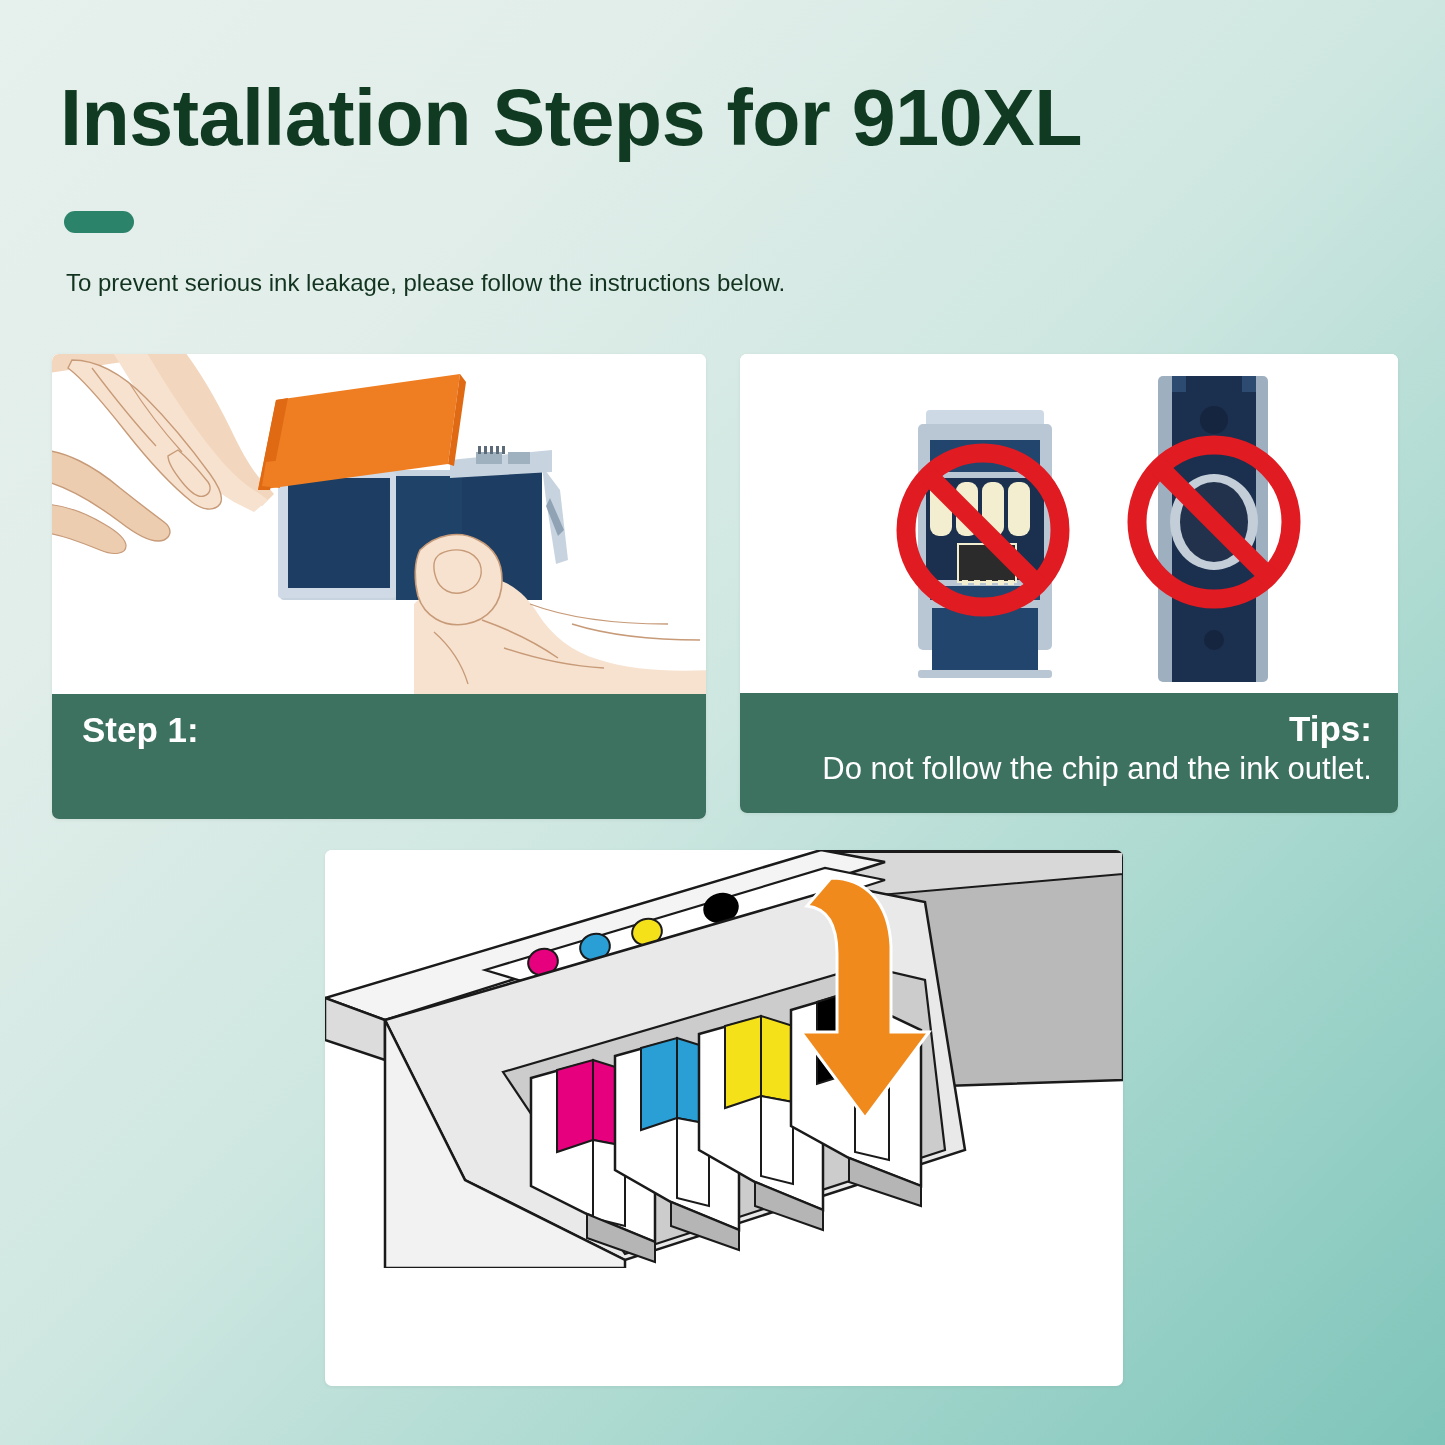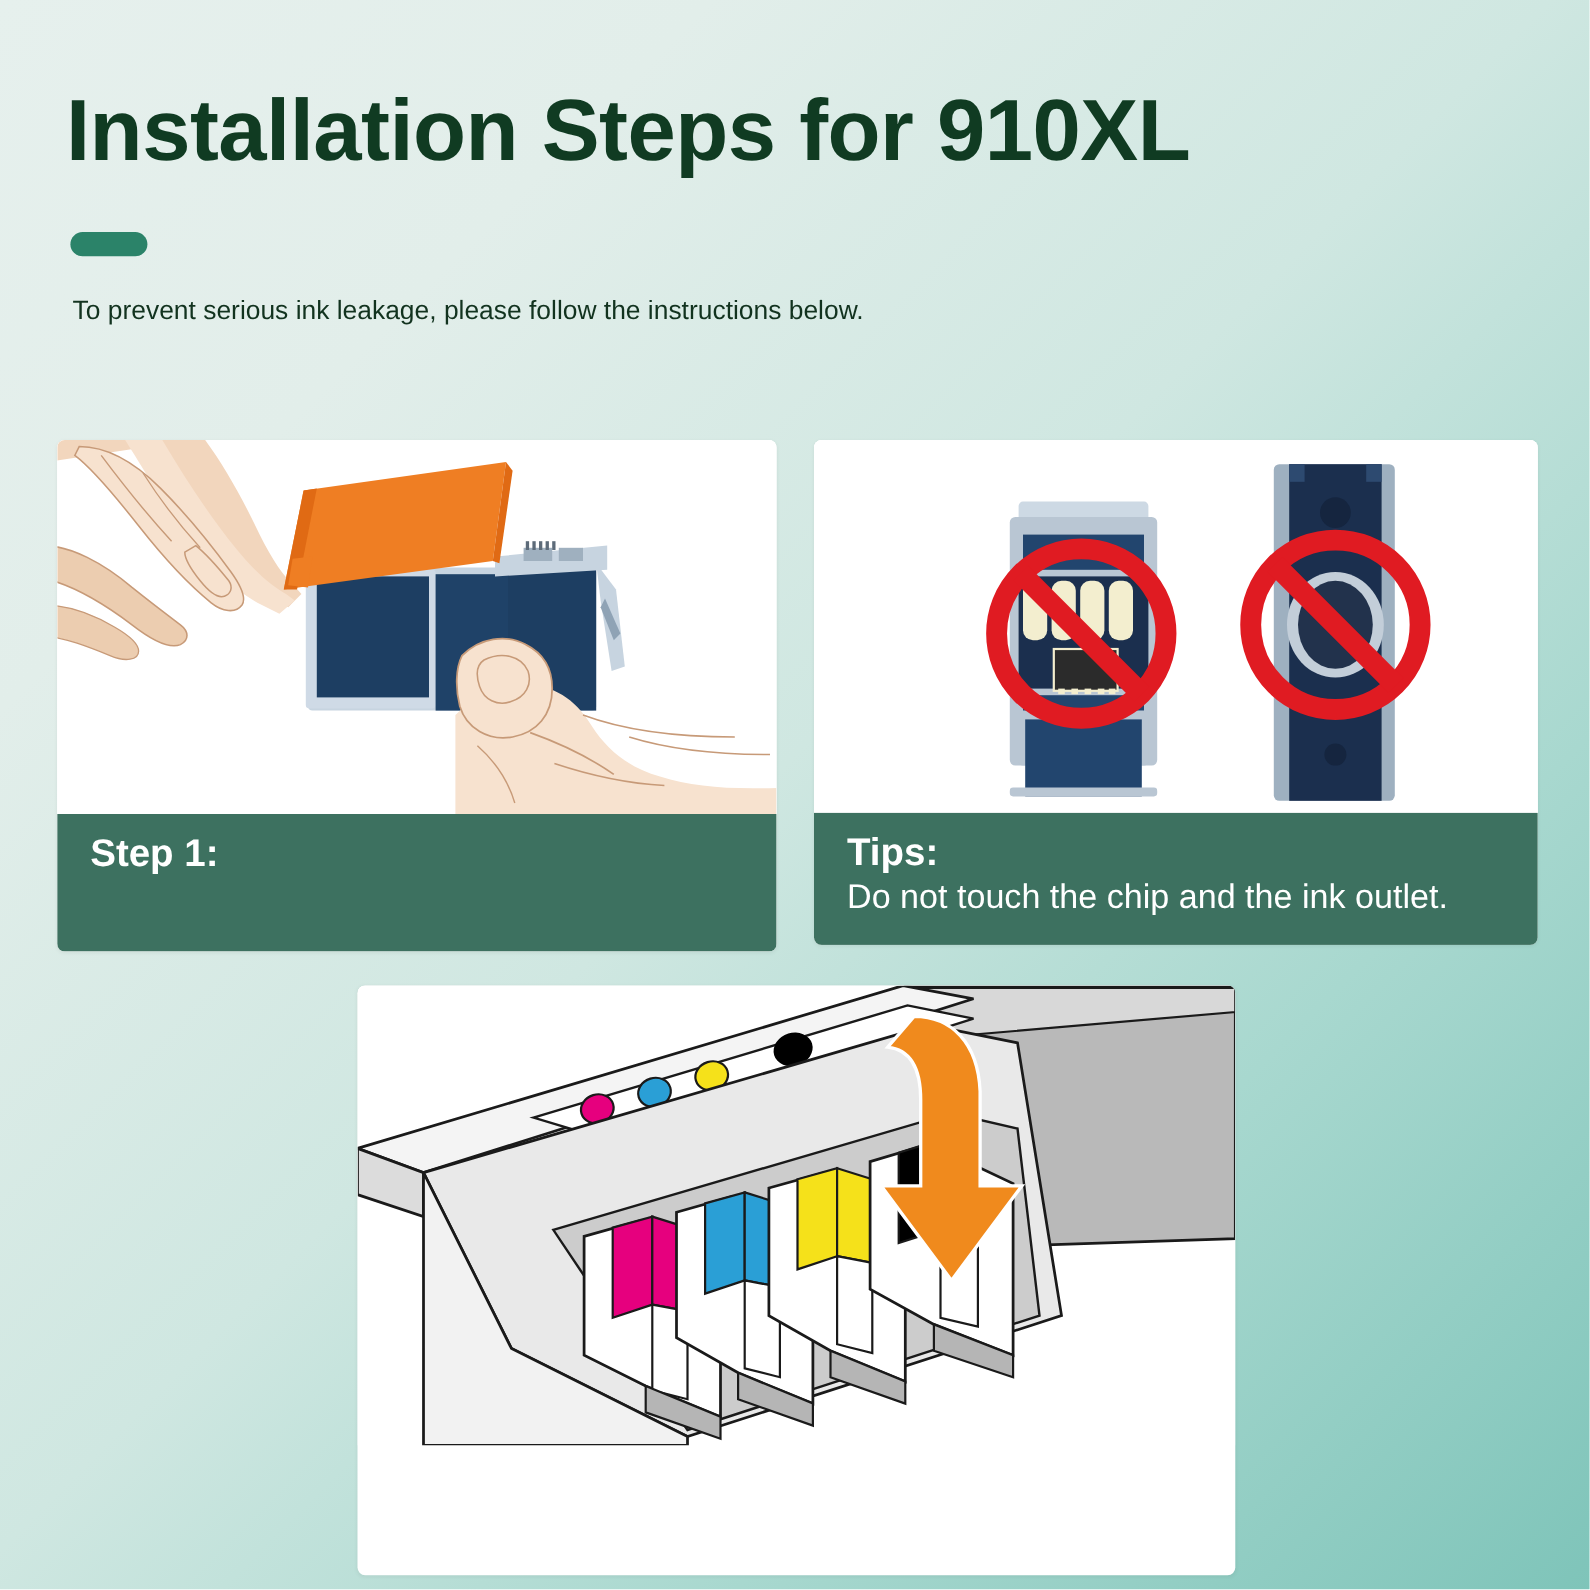--- a/index.html
+++ b/index.html
@@ -58,21 +58,20 @@
     line-height: 1.25;
   }
 
   
   .card {
     position: absolute;
     background: #ffffff;
     border-radius: 7px;
     overflow: hidden;
     box-shadow: 0 1px 4px rgba(0,0,0,0.06);
-    margin-top: 46px;
   }
   #card-step1 { left: 52px;  top: 354px; width: 654px;  height: 465px; }
   #card-tips  { left: 740px; top: 354px; width: 658px;  height: 459px; }
   #card-step2 { left: 325px; top: 850px; width: 798px;  height: 536px; }
 
   .card-media {
     position: absolute;
     left: 0; top: 0; right: 0;
     overflow: hidden;
     background: #ffffff;
@@ -83,21 +82,21 @@
 
   .caption {
     position: absolute;
     left: 0; right: 0; bottom: 0;
     background: #3d7160;
     color: #ffffff;
     box-sizing: border-box;
     padding: 16px 26px 14px 30px;
   }
   #card-step1 .caption { height: 125px; }
-  #card-tips  .caption { height: 120px; }
+  #card-tips  .caption { height: 120px; text-align: right; }
   #card-step2 .caption { height: 118px; }
 
   .caption-title {
     font-size: 35px;
     font-weight: bold;
     line-height: 1.15;
     margin: 0 0 2px 0;
   }
   .caption-body {
     font-size: 31px;
@@ -254,21 +253,21 @@
         </g>
 
         <g>
           <circle cx="474" cy="168" r="77" fill="none" stroke="#e01b22" stroke-width="19"></circle>
           <line x1="419" y1="113" x2="529" y2="223" stroke="#e01b22" stroke-width="19" stroke-linecap="butt"></line>
         </g>
       </svg>
     </div>
     <div class="caption">
       <p class="caption-title">Tips:</p>
-      <p class="caption-body">Do not touch the chip and the ink outlet.</p>
+      <p class="caption-body">Do not follow the chip and the ink outlet.</p>
     </div>
   </div>
 
   <div class="card" id="card-step2">
     <div class="card-media">
       <svg viewBox="0 0 798 418" width="798" height="418">
         <rect x="0" y="0" width="798" height="418" fill="#ffffff"></rect>
 
         <g>
           <path d="M498,0 L798,0 L798,230 L560,238 Z" fill="#b9b9b9" stroke="#1a1a1a" stroke-width="2.5"></path>

